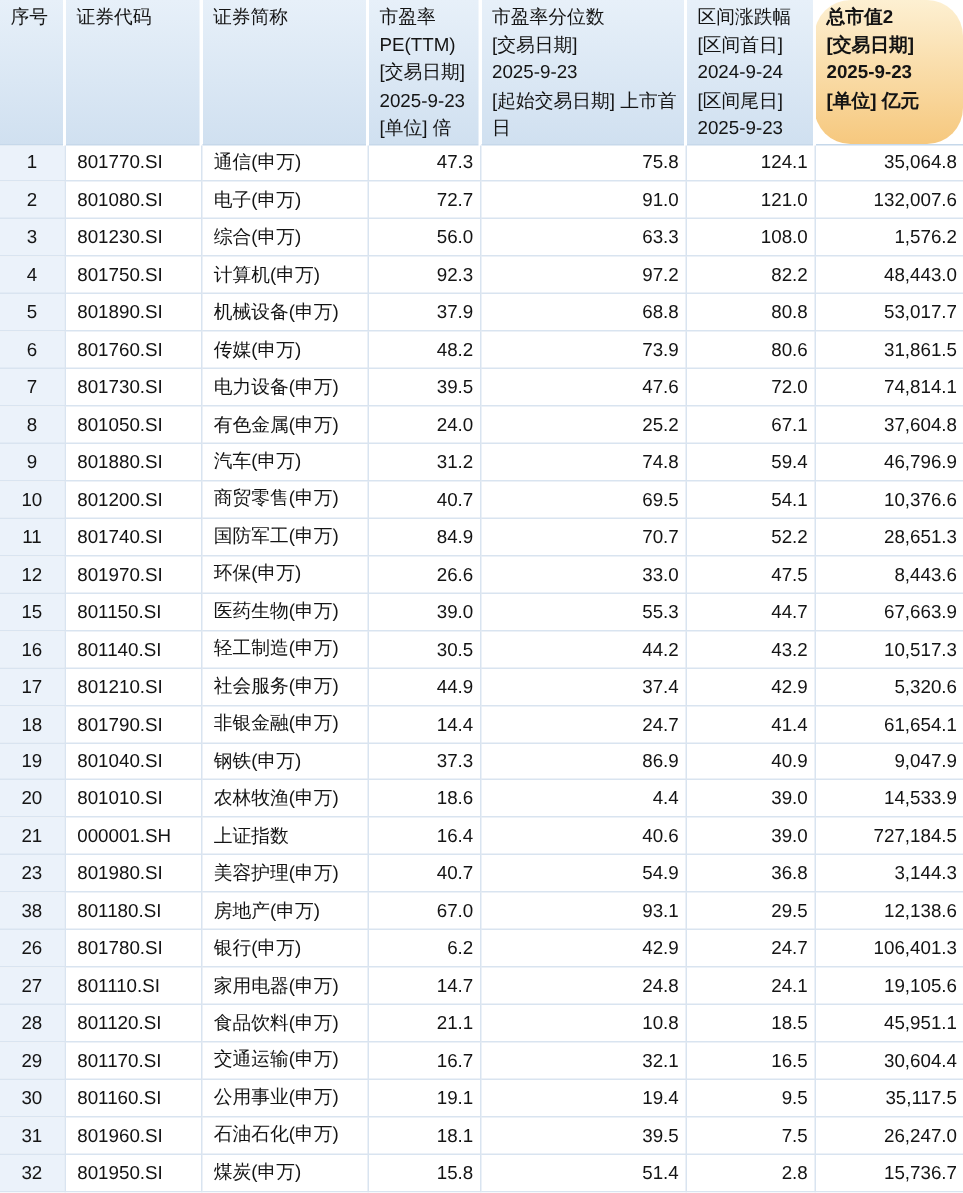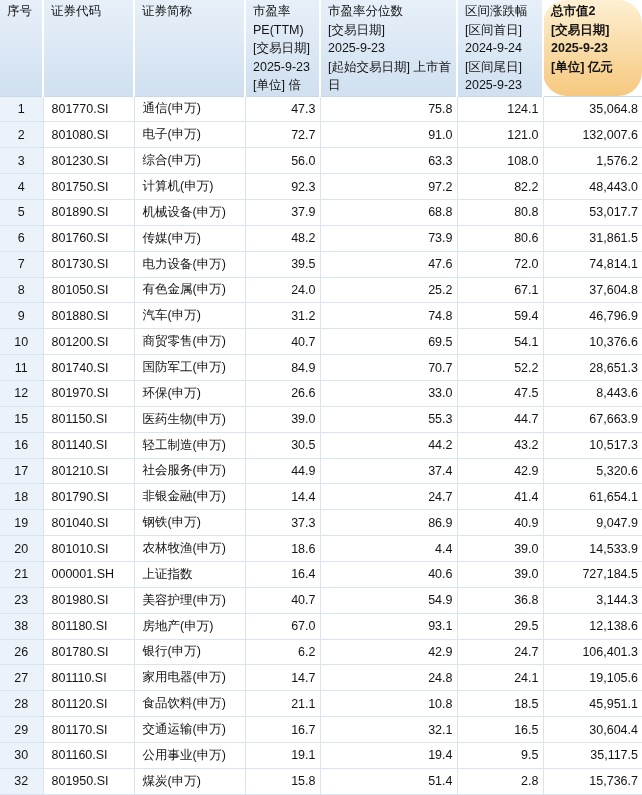--- a/index.html
+++ b/index.html
@@ -339,20 +339,29 @@
       <tr>
         <td class="col-no">30</td>
         <td class="col-code">801160.SI</td>
         <td class="col-name">公用事业(申万)</td>
         <td class="col-pe">19.1</td>
         <td class="col-pct">19.4</td>
         <td class="col-chg">9.5</td>
         <td class="col-mcap">35,117.5</td>
       </tr>
       <tr>
+        <td class="col-no">31</td>
+        <td class="col-code">801960.SI</td>
+        <td class="col-name">石油石化(申万)</td>
+        <td class="col-pe">18.1</td>
+        <td class="col-pct">39.5</td>
+        <td class="col-chg">7.5</td>
+        <td class="col-mcap">26,247.0</td>
+      </tr>
+      <tr>
         <td class="col-no">32</td>
         <td class="col-code">801950.SI</td>
         <td class="col-name">煤炭(申万)</td>
         <td class="col-pe">15.8</td>
         <td class="col-pct">51.4</td>
         <td class="col-chg">2.8</td>
         <td class="col-mcap">15,736.7</td>
       </tr>
     </tbody>
 </table>

